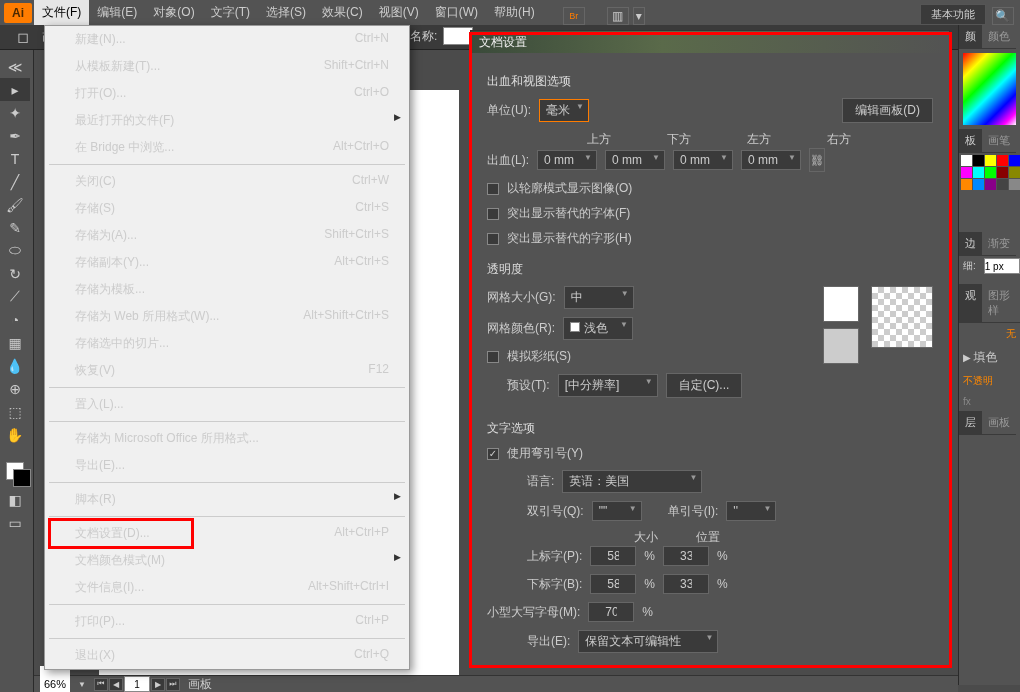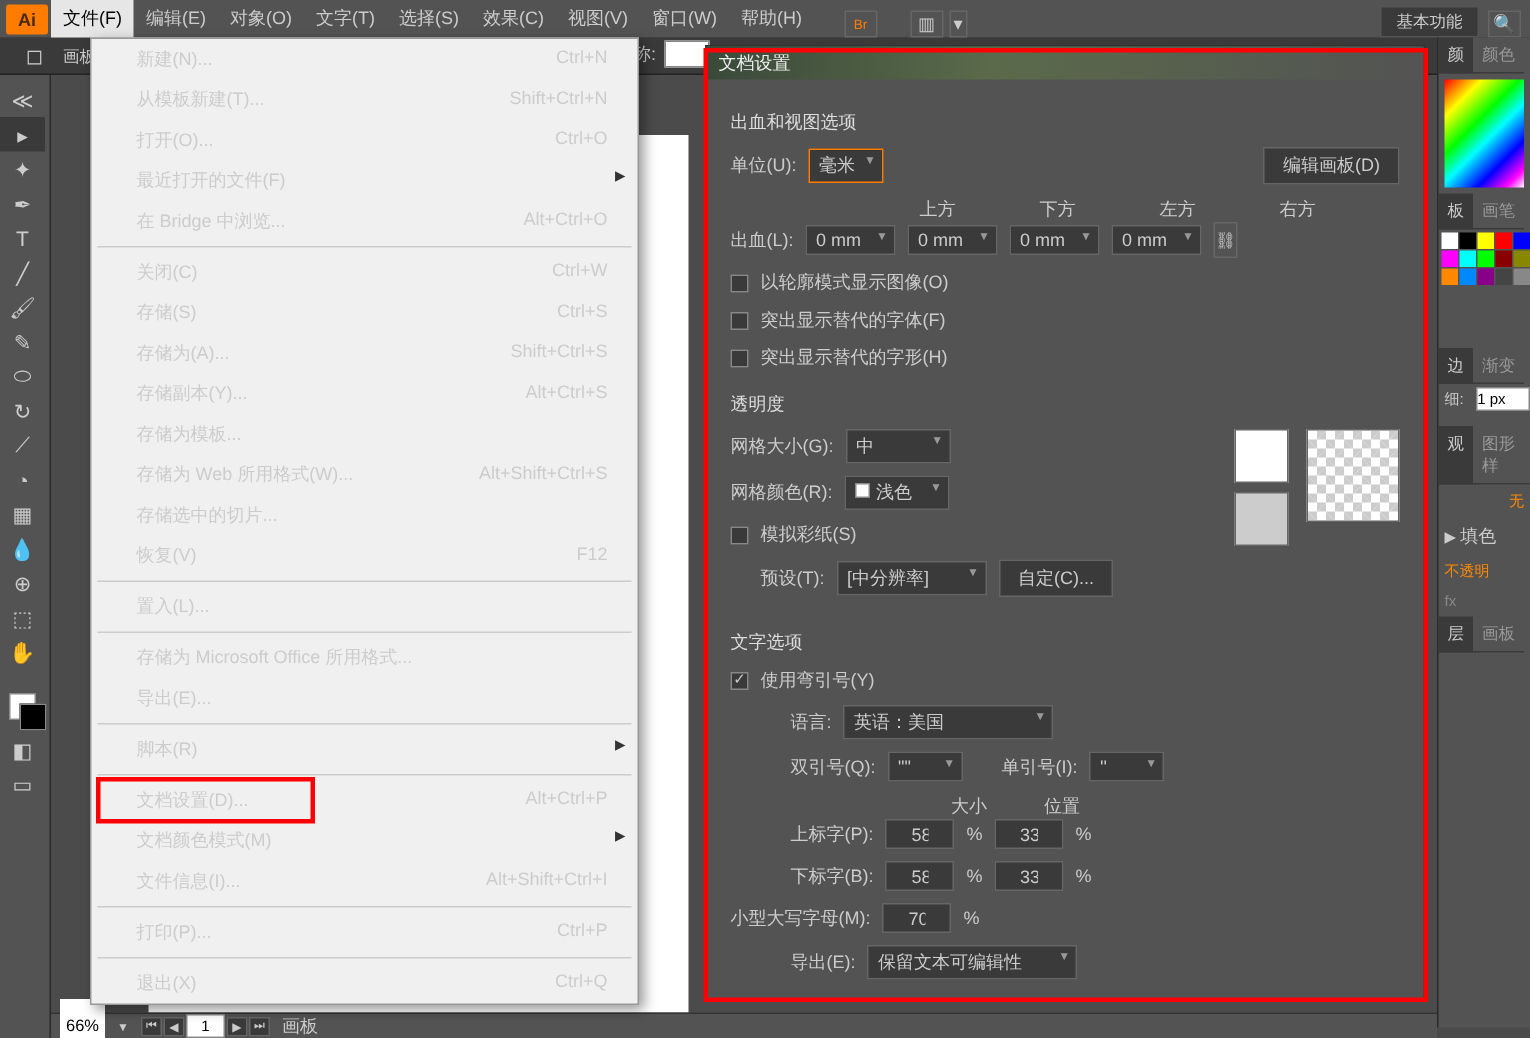--- a/index.html
+++ b/index.html
@@ -10,21 +10,21 @@
 .menu-item{padding:4px 8px;color:#ccc;cursor:pointer}
 .menu-item.active{background:#e6e6e6;color:#000}
 .workspace-btn{margin-left:auto;background:#3a3a3a;border:1px solid #555;padding:2px 10px;font-size:11px}
 .layout-btn{width:22px;height:18px;border:1px solid #666;margin:0 2px;display:inline-flex;align-items:center;justify-content:center}
 .main{display:flex;height:calc(100% - 50px)}
 .toolbox{width:34px;background:#535353;border-right:1px solid #2a2a2a;display:flex;flex-direction:column;padding-top:5px}
 .tool{width:30px;height:23px;display:flex;align-items:center;justify-content:center;color:#ccc;font-size:14px;cursor:pointer}
 .tool.sel{background:#3a3a3a}
 .canvas-area{flex:1;background:#4b4b4b;position:relative}
 .canvas{position:absolute;top:40px;left:65px;width:360px;height:600px;background:#fff}
-.dropdown{position:absolute;top:25px;left:60px;width:366px;background:#f0f0f0;border:1px solid #999;box-shadow:3px 3px 8px rgba(0,0,0,.4);z-index:100}
+.dropdown{position:absolute;top:25px;left:44px;width:366px;background:#f0f0f0;border:1px solid #999;box-shadow:3px 3px 8px rgba(0,0,0,.4);z-index:100}
 .dd-item{display:flex;justify-content:space-between;padding:5px 20px 5px 30px;color:#000;cursor:pointer;position:relative}
 .dd-item.sub::after{content:'▶';position:absolute;right:8px;font-size:9px;color:#333}
 .dd-item.disabled{color:#999}
 .dd-sep{height:1px;background:#ccc;margin:3px 4px}
 .dd-highlight{position:absolute;border:3px solid red;pointer-events:none}
 .name-bar{position:absolute;top:25px;left:410px;height:22px;display:flex;align-items:center;gap:6px;z-index:50}
 .name-field{width:30px;height:18px;background:#fff;border:1px solid #888}
 .dialog{position:absolute;top:30px;left:470px;width:480px;height:637px;background:#535353;border:1px solid #333;z-index:90}
 .dialog-title{height:22px;background:linear-gradient(90deg,#3a4a3a,#5a6a4a 40%,#535353);padding:3px 8px;color:#eee}
 .dialog-body{padding:14px 16px}
@@ -48,21 +48,21 @@
 .rp-tab.active{background:#3a3a3a;color:#ccc}
 .gradient-preview{height:72px;margin:4px;background:linear-gradient(135deg,red,yellow 20%,lime 40%,cyan 55%,blue 75%,magenta 90%,white)}
 .swatch-grid{display:grid;grid-template-columns:repeat(5,11px);gap:1px;padding:2px}
 .sw{width:11px;height:11px}
 .mini-input{width:36px;height:16px;background:#fff;color:#000;border:1px solid #888;font-size:10px;padding:0 0}
 .statusbar{position:absolute;bottom:0;left:34px;right:62px;height:17px;background:#535353;display:flex;align-items:center;gap:8px;padding:0 6px;border-top:1px solid #333}
 .zoom{background:#fff;color:#000;padding:12px 4px;font-size:11px}
 .pager{display:flex;gap:1px;align-items:center}
 .pgbtn{width:14px;height:13px;background:#3a3a3a;border:1px solid #666;font-size:8px;display:flex;align-items:center;justify-content:center}
 .subhdr{display:flex;gap:4px;font-size:11px;color:#bbb;margin-left:74px}
-.subhdr span{width:76px;text-align:right}
+.subhdr span{width:76px;text-align:center}
 </style>
 </head>
 <body>
 
 <div class="topbar">
   <div class="ai-logo">Ai</div>
   <div class="menubar" style="flex:1;background:transparent;border:none">
     <div class="menu-item active">文件(F)</div>
     <div class="menu-item">编辑(E)</div>
     <div class="menu-item">对象(O)</div>

